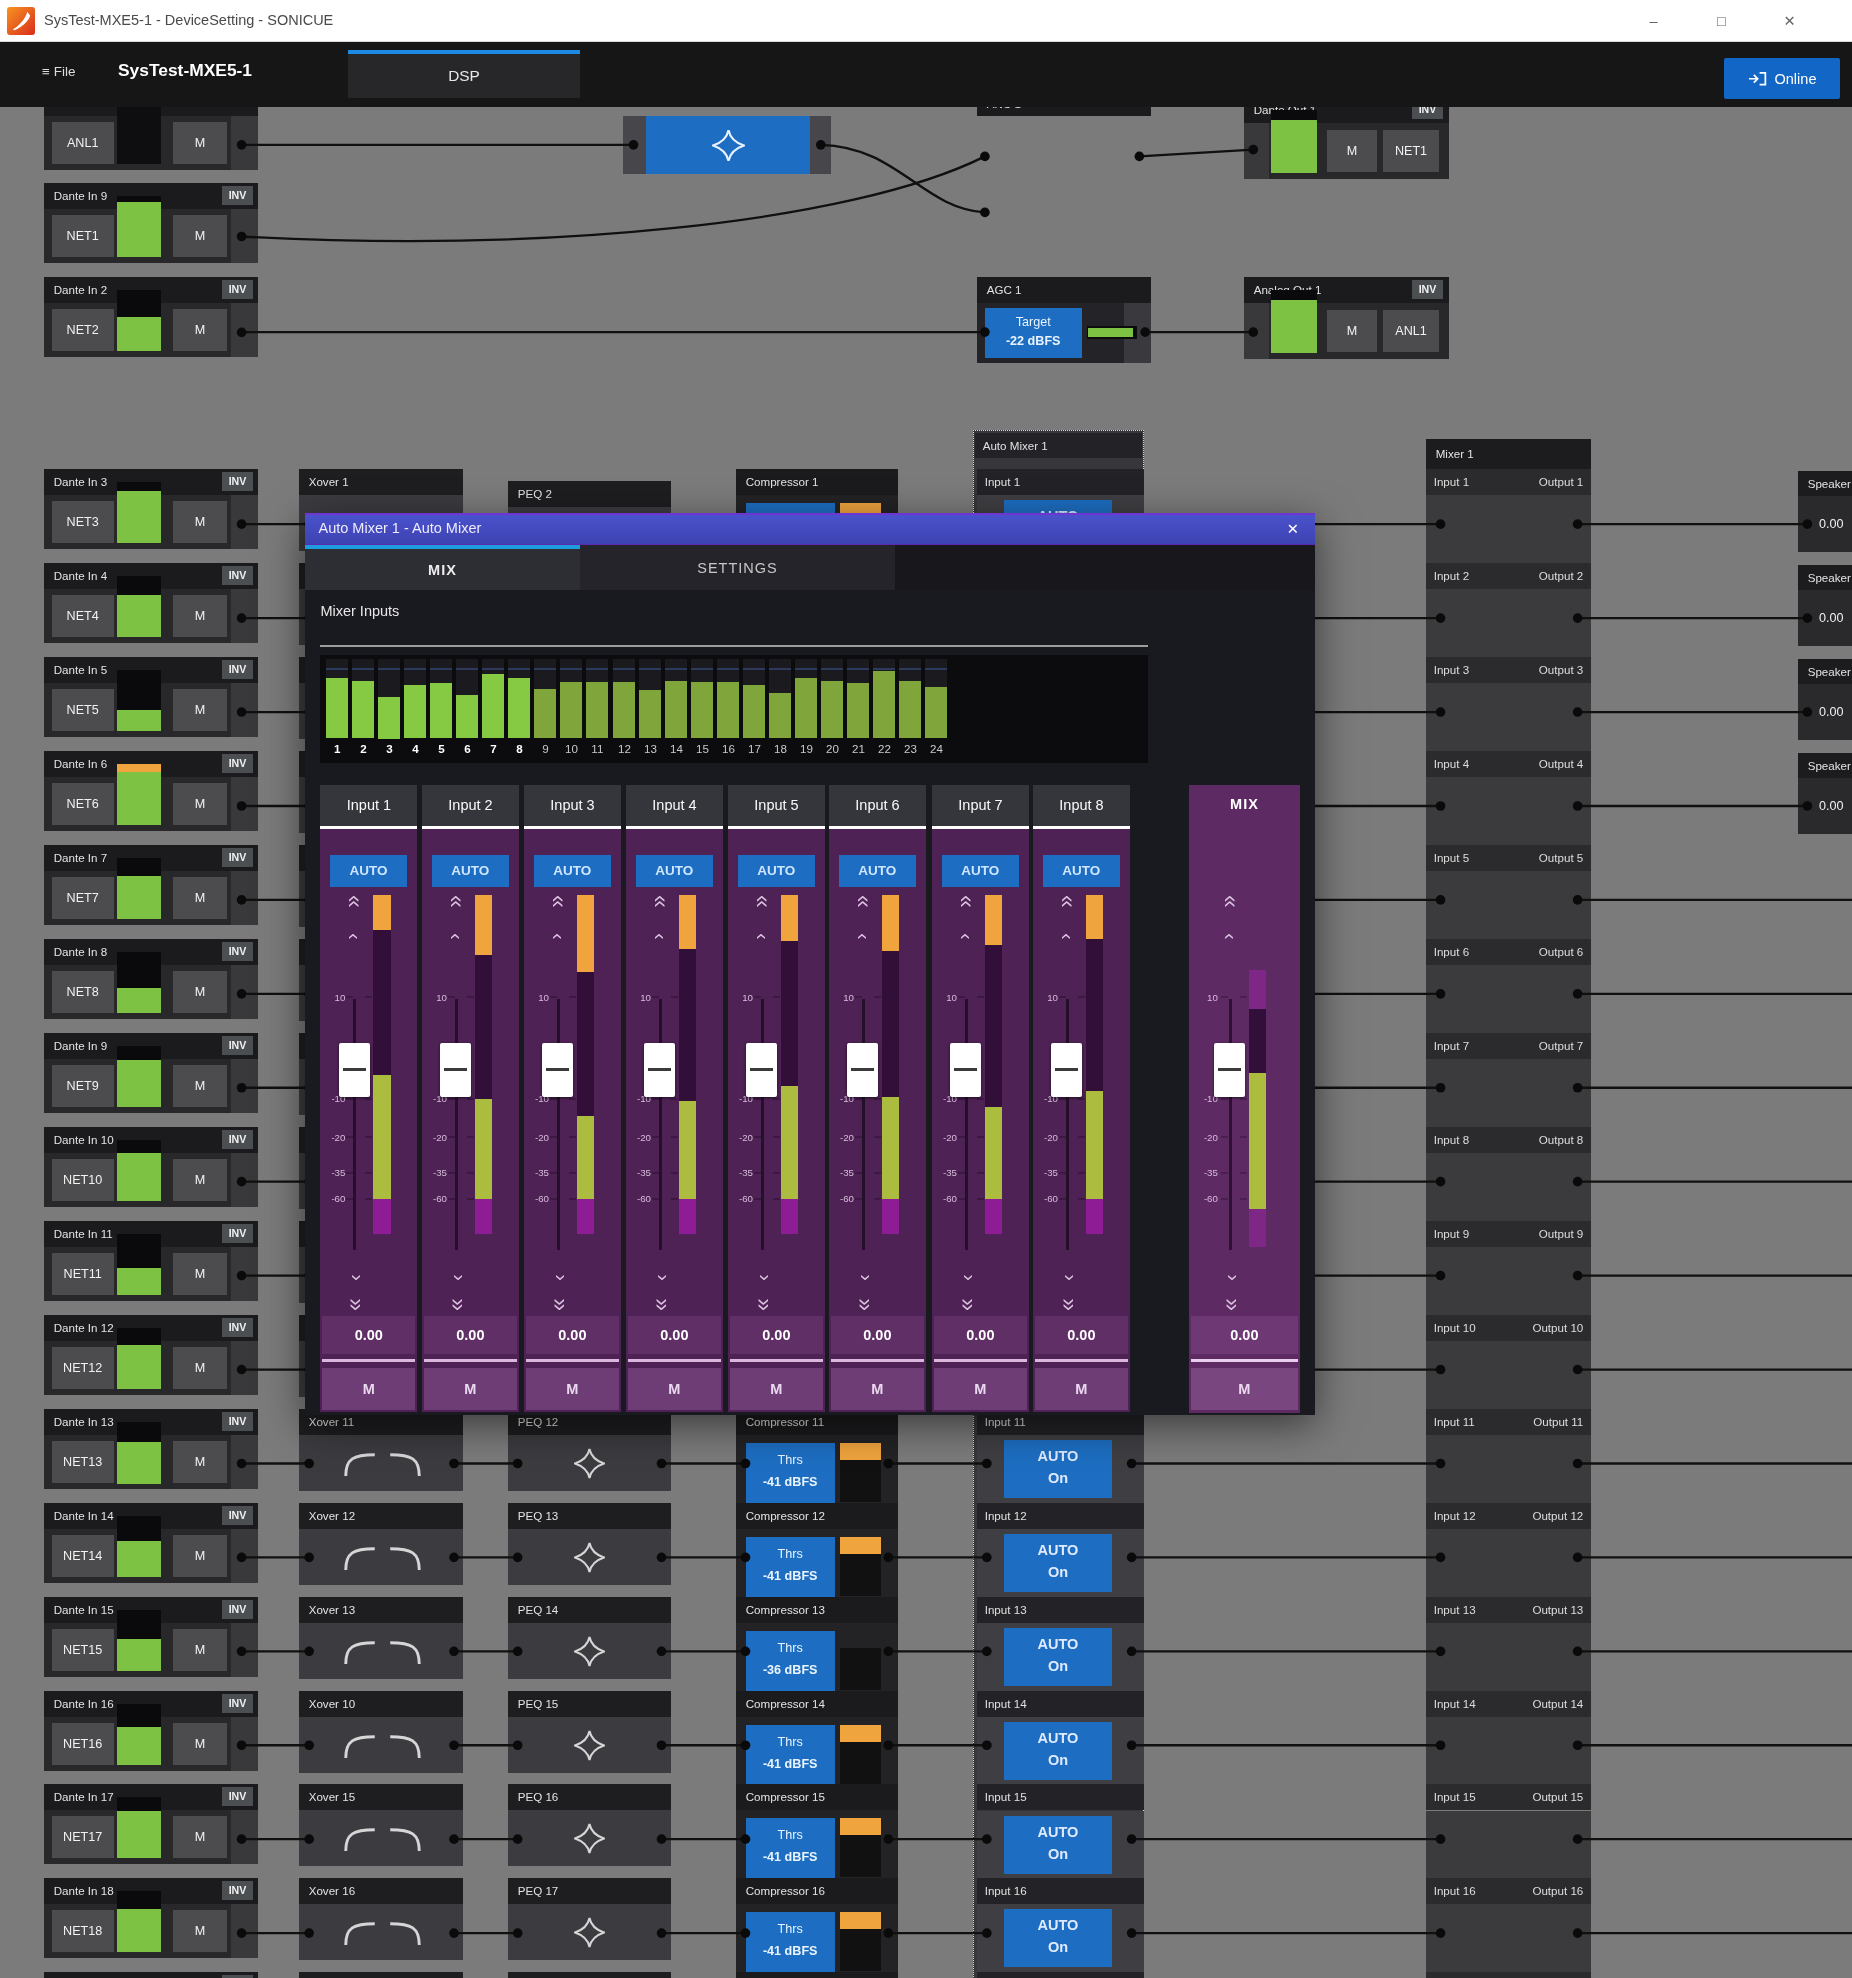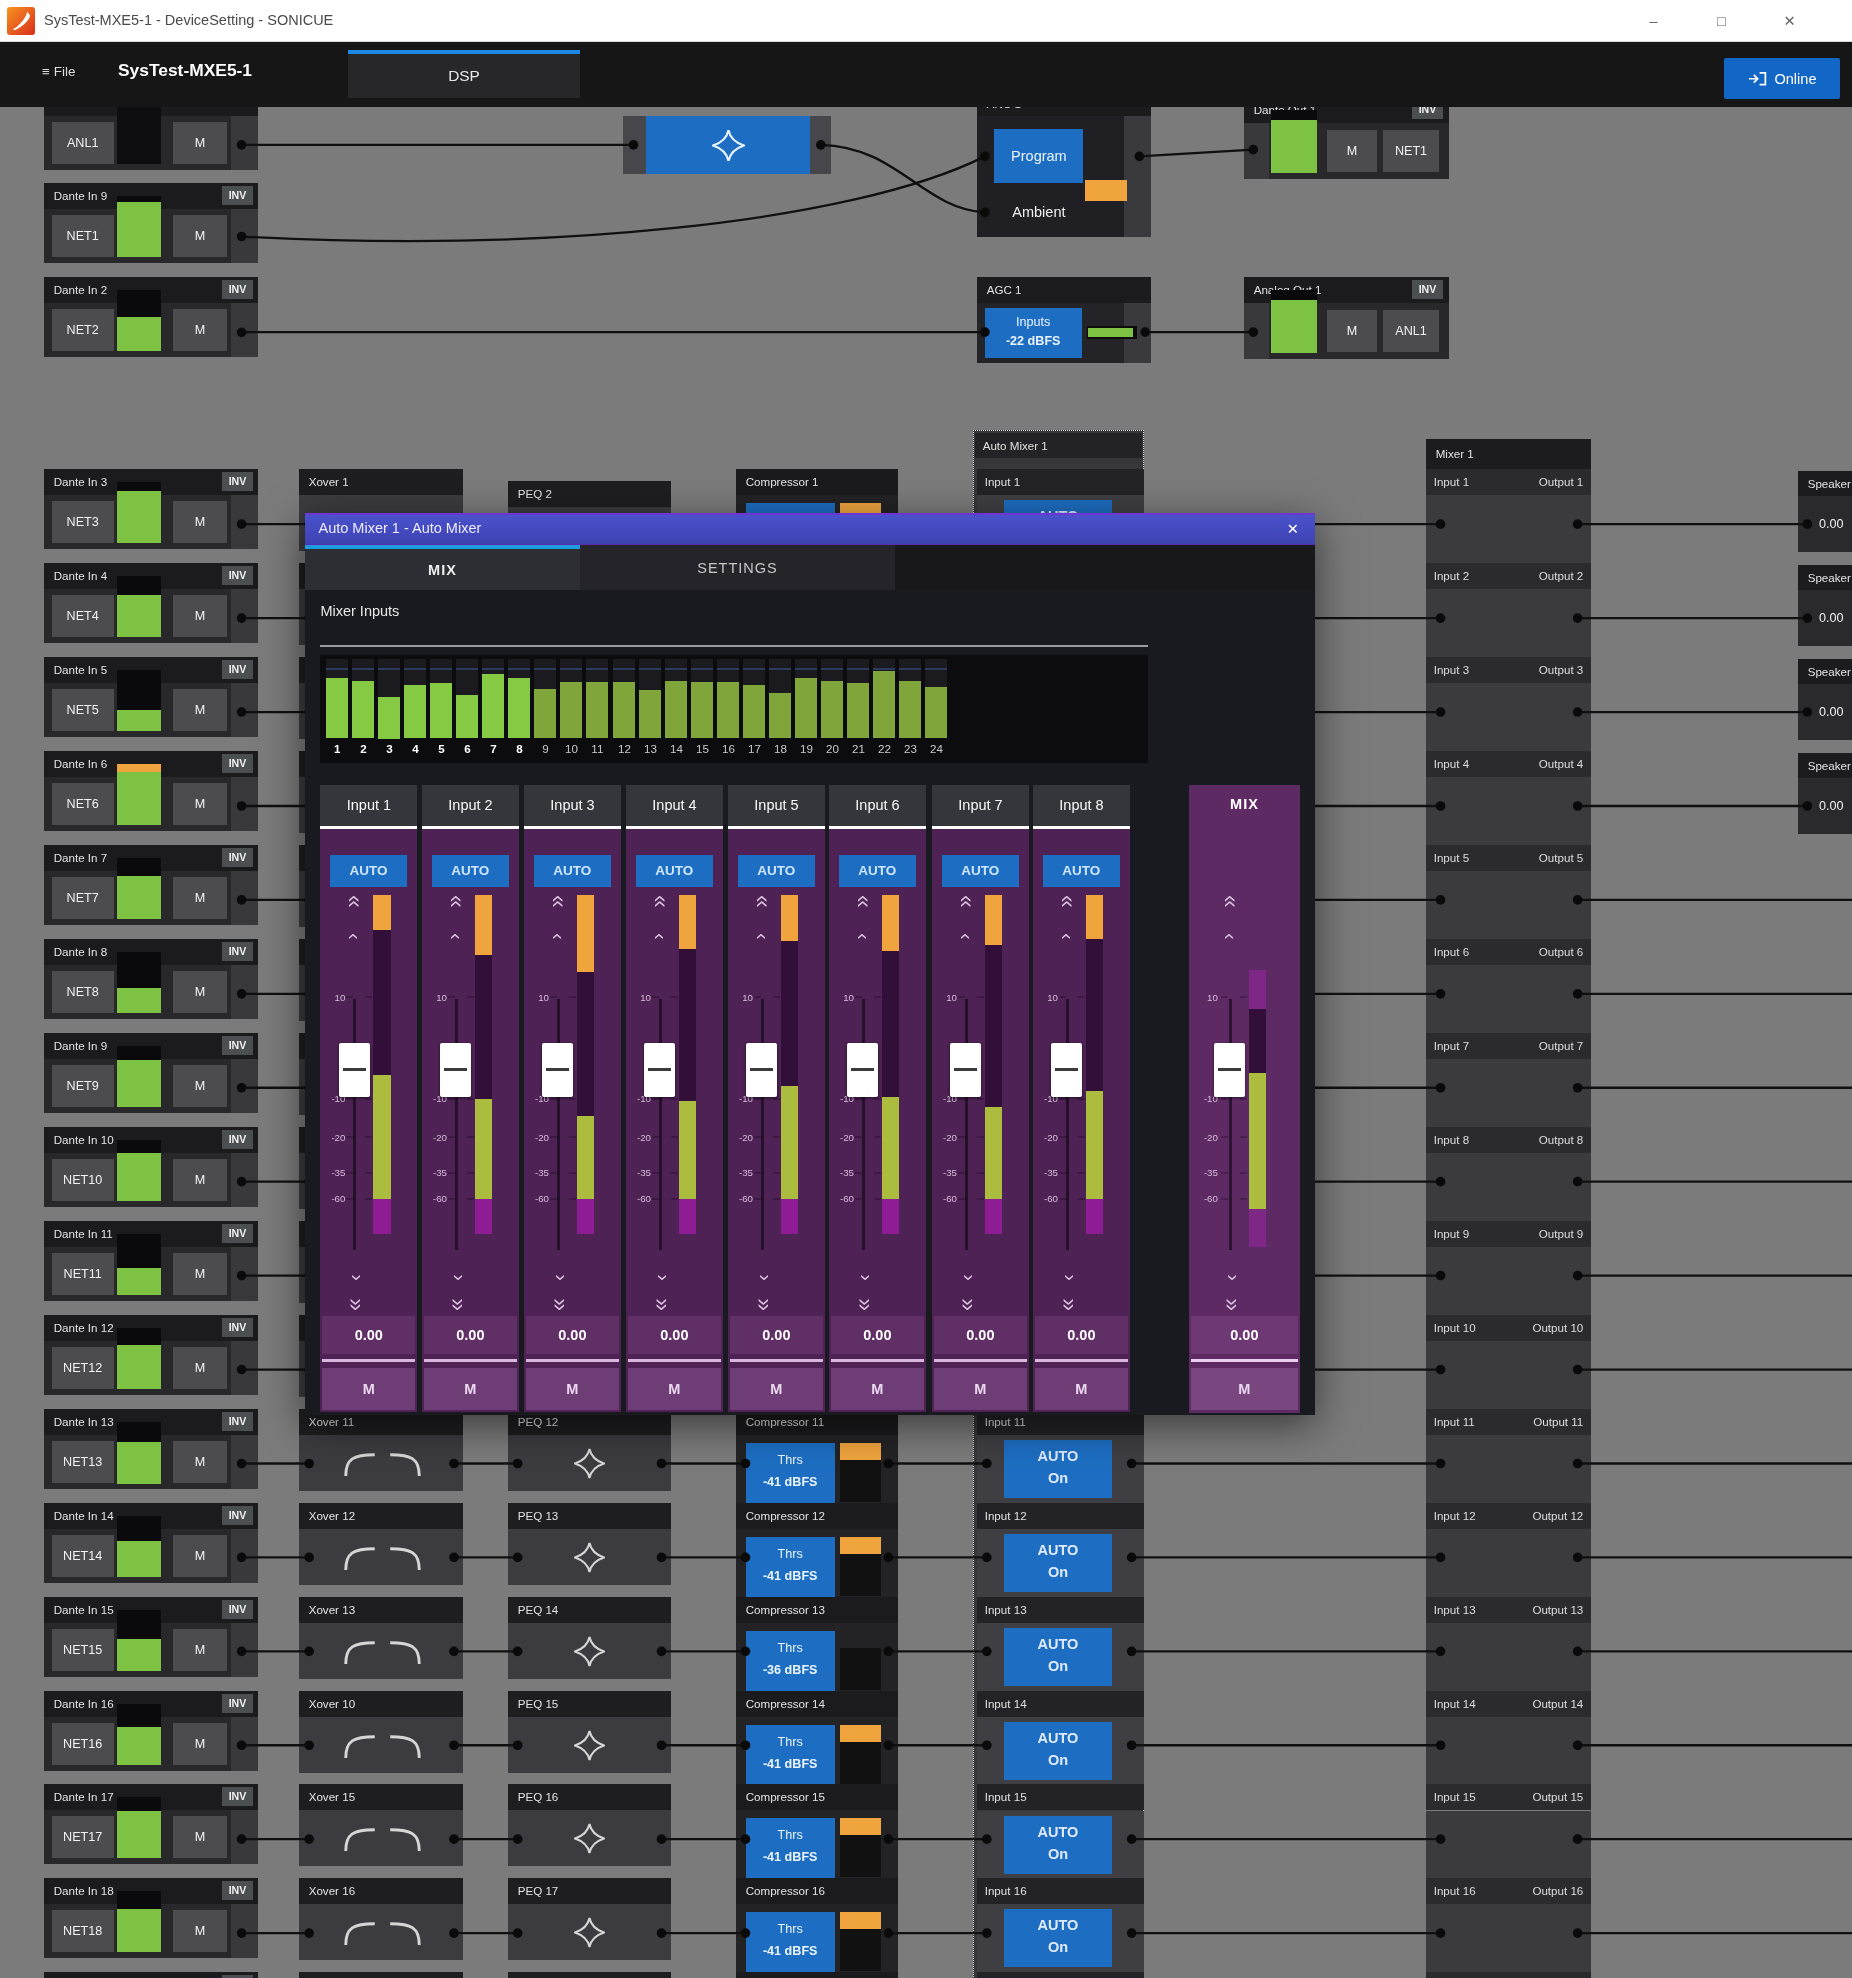--- a/index.html
+++ b/index.html
@@ -305,35 +305,29 @@
         <div class="abs" style="left: 23px; top: 0px; width: 164px; height: 58px; background: rgb(29, 110, 194);">
           <svg width="33" height="33" viewBox="0 0 30 30" style="position:absolute;left:66px;top:12.6px">
             <path d="M15 1 Q17 11 29 15 Q17 19 15 29 Q13 19 1 15 Q13 11 15 1 Z" fill="none" stroke="#e8f2ff" stroke-width="2"></path>
           </svg>
         </div>
       </div>
       <div class="abs" style="left: 977px; top: 92px; width: 174px; height: 145px;">
         <div class="abs" style="left: 0px; top: 0px; width: 174px; height: 24px; background: rgb(27, 27, 29);">
           <div class="abs" style="left: 9.7px; top: 0px; font-size: 11.6px; color: rgb(227, 227, 227); line-height: 24px;">ANC 1</div>
         </div>
-        <div class="abs" style="left: 0px; top: 24px; width: 174px; height: 121px; background: rgb(32, 32, 36);">
-          <div class="abs" style="left: 147px; top: 0px; width: 27px; height: 121px; background: rgb(58, 58, 62);"></div>
-          <div class="abs" style="left: 17.4px; top: 12.6px; width: 89px; height: 54px; background: rgb(29, 110, 194); color: rgb(234, 244, 255); font-size: 14.5px; text-align: center; line-height: 54px;">Program</div>
-          <div class="abs" style="left: 17.4px; top: 82px; width: 89px; height: 29px; color: rgb(240, 240, 240); font-size: 14.5px; text-align: center; line-height: 29px;">Ambient</div>
-          <div class="abs" style="left: 108px; top: 64px; width: 42px; height: 21px; background: rgb(240, 164, 62);"></div>
-        </div>
       </div>
       <div class="abs" style="left: 977px; top: 277px; width: 174px; height: 86px;">
         <div class="abs" style="left: 0px; top: 0px; width: 174px; height: 26px; background: rgb(27, 27, 29);">
           <div class="abs" style="left: 9.7px; top: 0px; font-size: 11.6px; color: rgb(227, 227, 227); line-height: 26px;">AGC 1</div>
         </div>
         <div class="abs" style="left: 0px; top: 26px; width: 174px; height: 60px; background: rgb(36, 36, 40);">
           <div class="abs" style="left: 147px; top: 0px; width: 27px; height: 60px; background: rgb(58, 58, 62);"></div>
           <div class="abs" style="left: 7.7px; top: 4.8px; width: 97px; height: 50px; background: rgb(29, 110, 194); color: rgb(234, 244, 255); text-align: center;">
-            <div class="abs" style="left: 0px; top: 5.8px; width: 97px; height: 17.4px; font-size: 12.6px; line-height: 17.4px;">Inputs</div>
+            <div class="abs" style="left: 0px; top: 5.8px; width: 97px; height: 17.4px; font-size: 12.6px; line-height: 17.4px;">Target</div>
             <div class="abs" style="left: 0px; top: 25px; width: 97px; height: 17.4px; font-size: 12.6px; font-weight: bold; line-height: 17.4px;">-22 dBFS</div>
           </div>
           <div class="abs" style="left: 110px; top: 23px; width: 50px; height: 12.6px; background: rgb(12, 12, 12);">
             <div class="abs" style="left: 1px; top: 1.9px; width: 45px; height: 8.7px; background: rgb(125, 194, 66);"></div>
           </div>
         </div>
       </div>
       <div class="abs" style="left: 1244px; top: 97px; width: 205px; height: 82px;">
         <div class="abs" style="left: 0px; top: 0px; width: 205px; height: 26px; background: rgb(27, 27, 29);">
           <div class="abs" style="left: 9.7px; top: 0px; font-size: 11.6px; color: rgb(227, 227, 227); line-height: 26px;">Dante Out 1</div>

